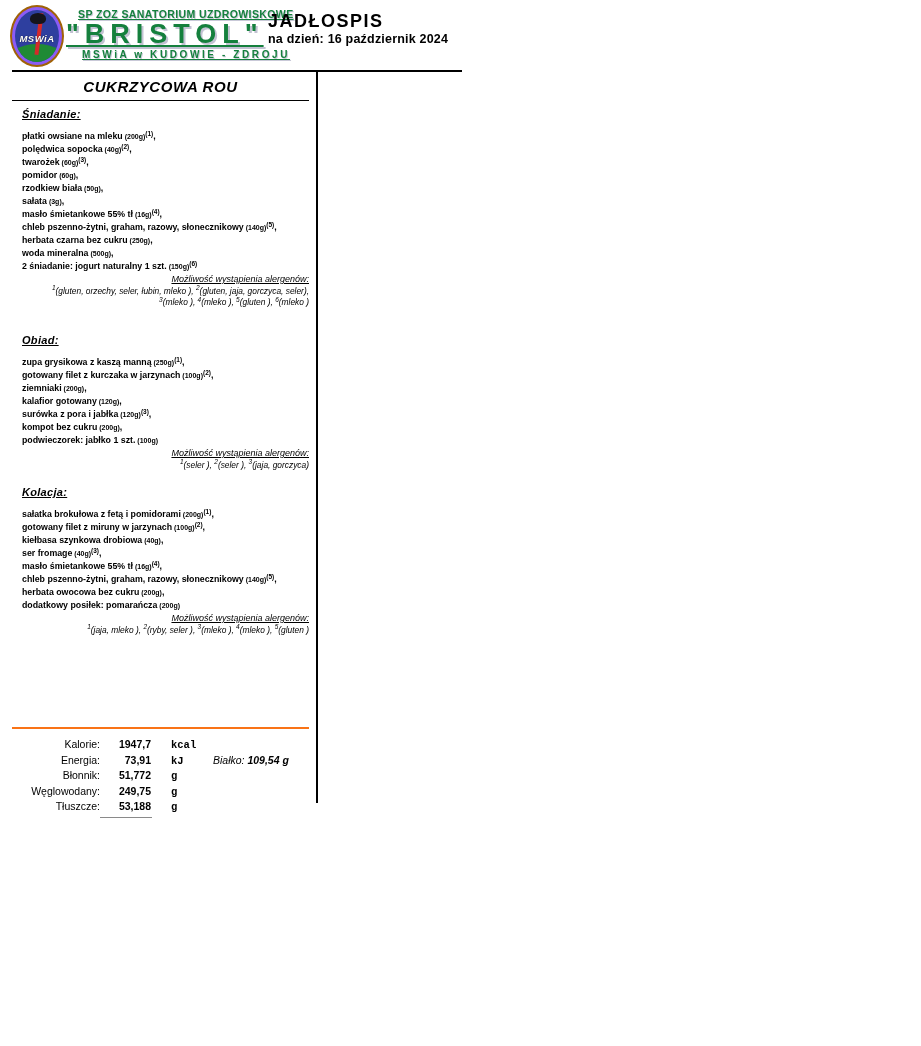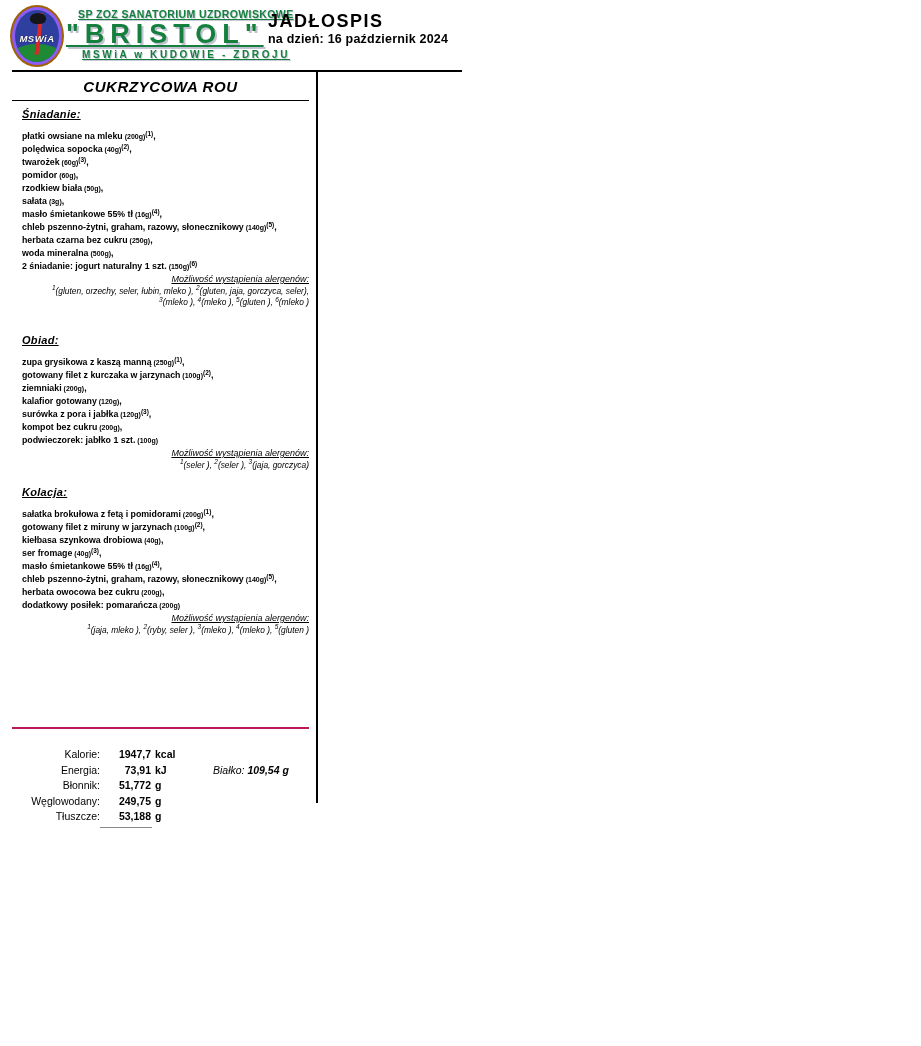--- a/index.html
+++ b/index.html
@@ -49,26 +49,26 @@
   .meal .items{margin-top:8px;}
   .item{font-size:8.8px;font-weight:bold;line-height:12px;white-space:nowrap;}
   .wt{font-size:7px;}
   .fnote{font-size:6.5px;position:relative;top:-3.5px;}
   .allergens{margin-top:1px;text-align:right;font-style:italic;}
   .alg-header{font-size:9px;text-decoration:underline;line-height:11.5px;}
   .alg-line{font-size:8.4px;line-height:11.5px;white-space:nowrap;}
 
   
   .nutrition{position:absolute;left:12px;top:727px;width:297px;
-             border-top:2px solid #be185d;padding-top:18px;}
+             border-top:2px solid #f97316;padding-top:8px;}
   .nrow{position:relative;height:15.5px;font-size:10.5px;line-height:15.5px;white-space:nowrap;}
   .nlabel{position:absolute;left:0;width:88px;text-align:right;}
   .nvalue{position:absolute;left:93px;font-weight:bold;}
   .nnum{display:inline-block;width:46px;text-align:right;}
-  .nunit{margin-left:4px;}
+  .nunit{margin-left:20px;font-family:Liberation Mono, monospace;}
   .nextra{position:absolute;left:201px;font-style:italic;}
   .nexlabel{}
   .nexvalue{font-weight:bold;}
   .n-underline{margin-left:88px;width:52px;border-top:1.5px solid #8a8a8a;margin-top:2px;}
 </style>
 </head>
 <body>
 
 <div class="page">
 

